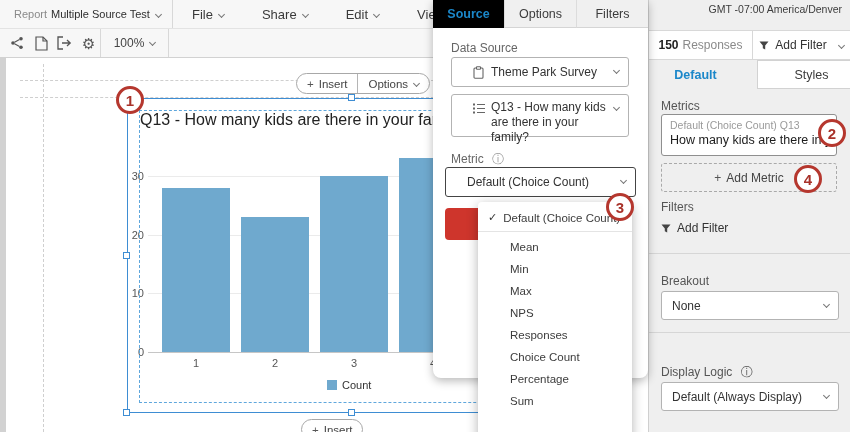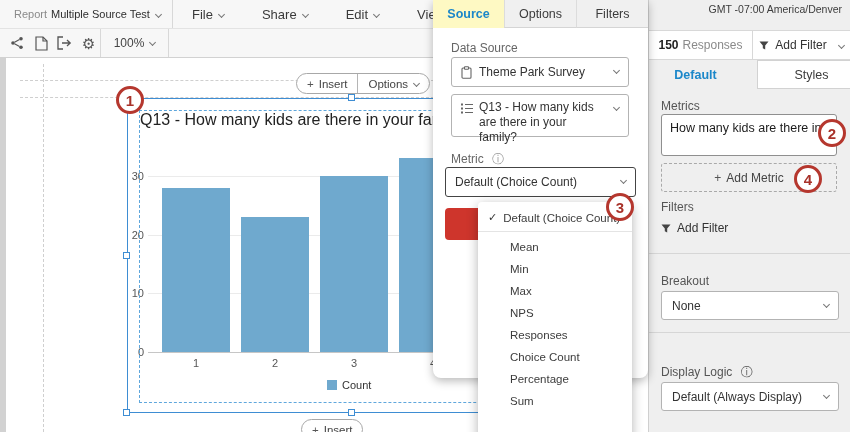--- a/index.html
+++ b/index.html
@@ -64,24 +64,24 @@
   #pill-top { left:296px; top:73px; }
   #pill-bottom { left:301px; top:419px; }
 
   
   #source-panel { left:433px; top:0; width:215px; height:378px; background:#fff;
                   border-radius:0 0 8px 8px; box-shadow:0 3px 10px rgba(0,0,0,.28); z-index:10; }
   #sp-tabs { position:absolute; left:0; top:0; width:100%; height:28px; display:flex; }
   .sp-tab { flex:1; display:flex; align-items:center; justify-content:center; font-size:12.5px;
             background:#f0f0f0; border-bottom:1px solid #d5d5d5; border-left:1px solid #dcdcdc;
             color:#3c3c3c; }
-  .sp-tab.active { background:#fef9c3; border-bottom:none; border-left:none; color:#1b87c9; font-weight:bold; }
+  .sp-tab.active { background:#000000; border-bottom:none; border-left:none; color:#1b87c9; font-weight:bold; }
   .sp-label { position:absolute; left:18px; font-size:12px; color:#666; }
   .sel-box { position:absolute; background:#fff; border:1px solid #b3b3b3; border-radius:3px;
-             display:flex; align-items:center; padding:0 22px 0 9px; font-size:12px; color:#333; }
+             display:flex; align-items:center; padding:0 22px 0 21px; font-size:12px; color:#333; }
   .sel-chev { position:absolute; right:9px; top:50%; margin-top:-4px; }
   .info-glyph { color:#9a9a9a; font-size:12px; margin-left:5px; }
   #sp-red-btn { position:absolute; left:12px; top:208px; width:64px; height:32px;
                 background:#ce352c; border:none; border-radius:4px; }
 
   
   #metric-menu { left:478px; top:202px; width:154px; height:246px; background:#fff;
                  border-radius:4px; box-shadow:0 3px 12px rgba(0,0,0,.3); z-index:12;
                  padding-top:2px; }
   .mm-item { padding:5px 8px 5px 32px; font-size:11.5px; color:#3c3c3c; white-space:nowrap;
@@ -307,20 +307,21 @@
         <span>Add Filter</span>
         <span class="chev"></span>
       </div>
     </div>
 
     <div id="sb-tab-settings">Default</div>
     <div id="sb-tab-styles">Styles</div>
 
     <div class="sb-label" style="top:99px">Metrics</div>
     <div id="sb-metric-box">
+      <div id="sb-metric-sub">Default (Choice Count) Q13</div>
       <div id="sb-metric-title">How many kids are there in your f…</div>
     </div>
     <button id="sb-add-metric">
       <span class="plus">+</span>
       <span>Add Metric</span>
     </button>
 
     <div class="sb-label" style="top:200px">Filters</div>
     <div id="sb-add-filter-link">
       <svg width="10" height="9" viewBox="0 0 10 9">

